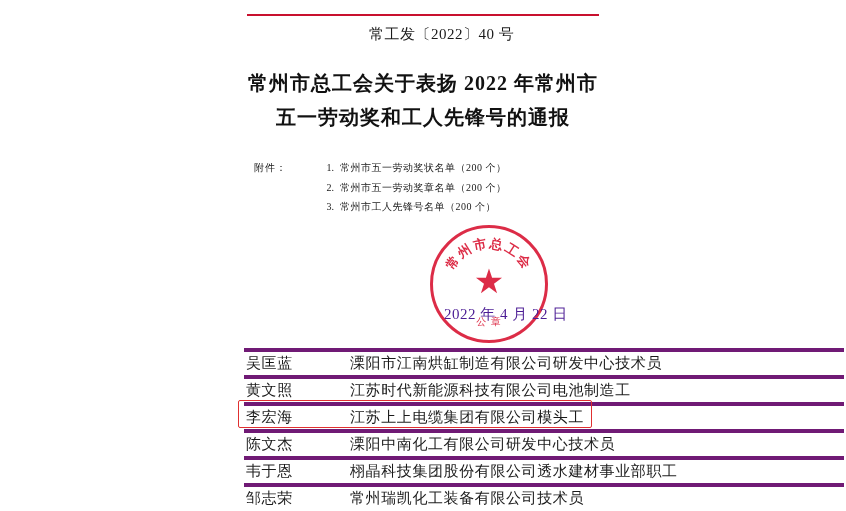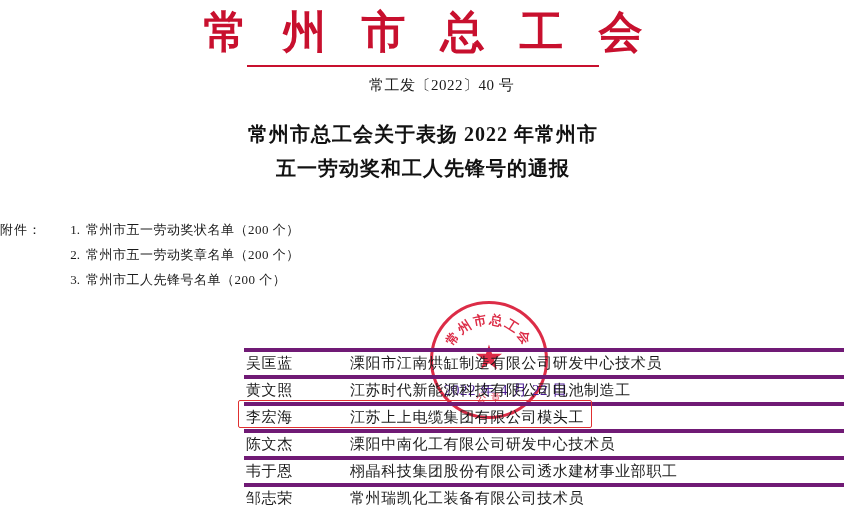--- a/index.html
+++ b/index.html
@@ -60,22 +60,23 @@
     text-align: center;
     color: #111;
     font-weight: bold;
     font-size: 20px;
     line-height: 1.7;
     letter-spacing: 1px;
   }
 
   
   .attachments {
-    margin-top: 32px;
-    font-size: 13px;
+    margin-top: 24px;
+    padding-left: 254px;
+    font-size: 10px;
     color: #1a1a1a;
     line-height: 1.95;
   }
   .attach-row {
     display: flex;
     align-items: baseline;
   }
   .attach-lead {
     width: 58px;
     flex: 0 0 58px;
@@ -199,21 +200,20 @@
     border-radius: 2px;
     pointer-events: none;
   }
 </style>
 </head>
 <body>
 
 <div class="page">
 
   <div class="masthead">
-    <div class="masthead-title">常 州 市 总 工 会</div>
     <div class="rule-wrap">
       <div class="rule"></div>
     </div>
     <div class="doc-number">常工发〔2022〕40 号</div>
   </div>
 
   <div class="doc-title">
     <div>常州市总工会关于表扬 2022 年常州市</div>
     <div>五一劳动奖和工人先锋号的通报</div>
   </div>

